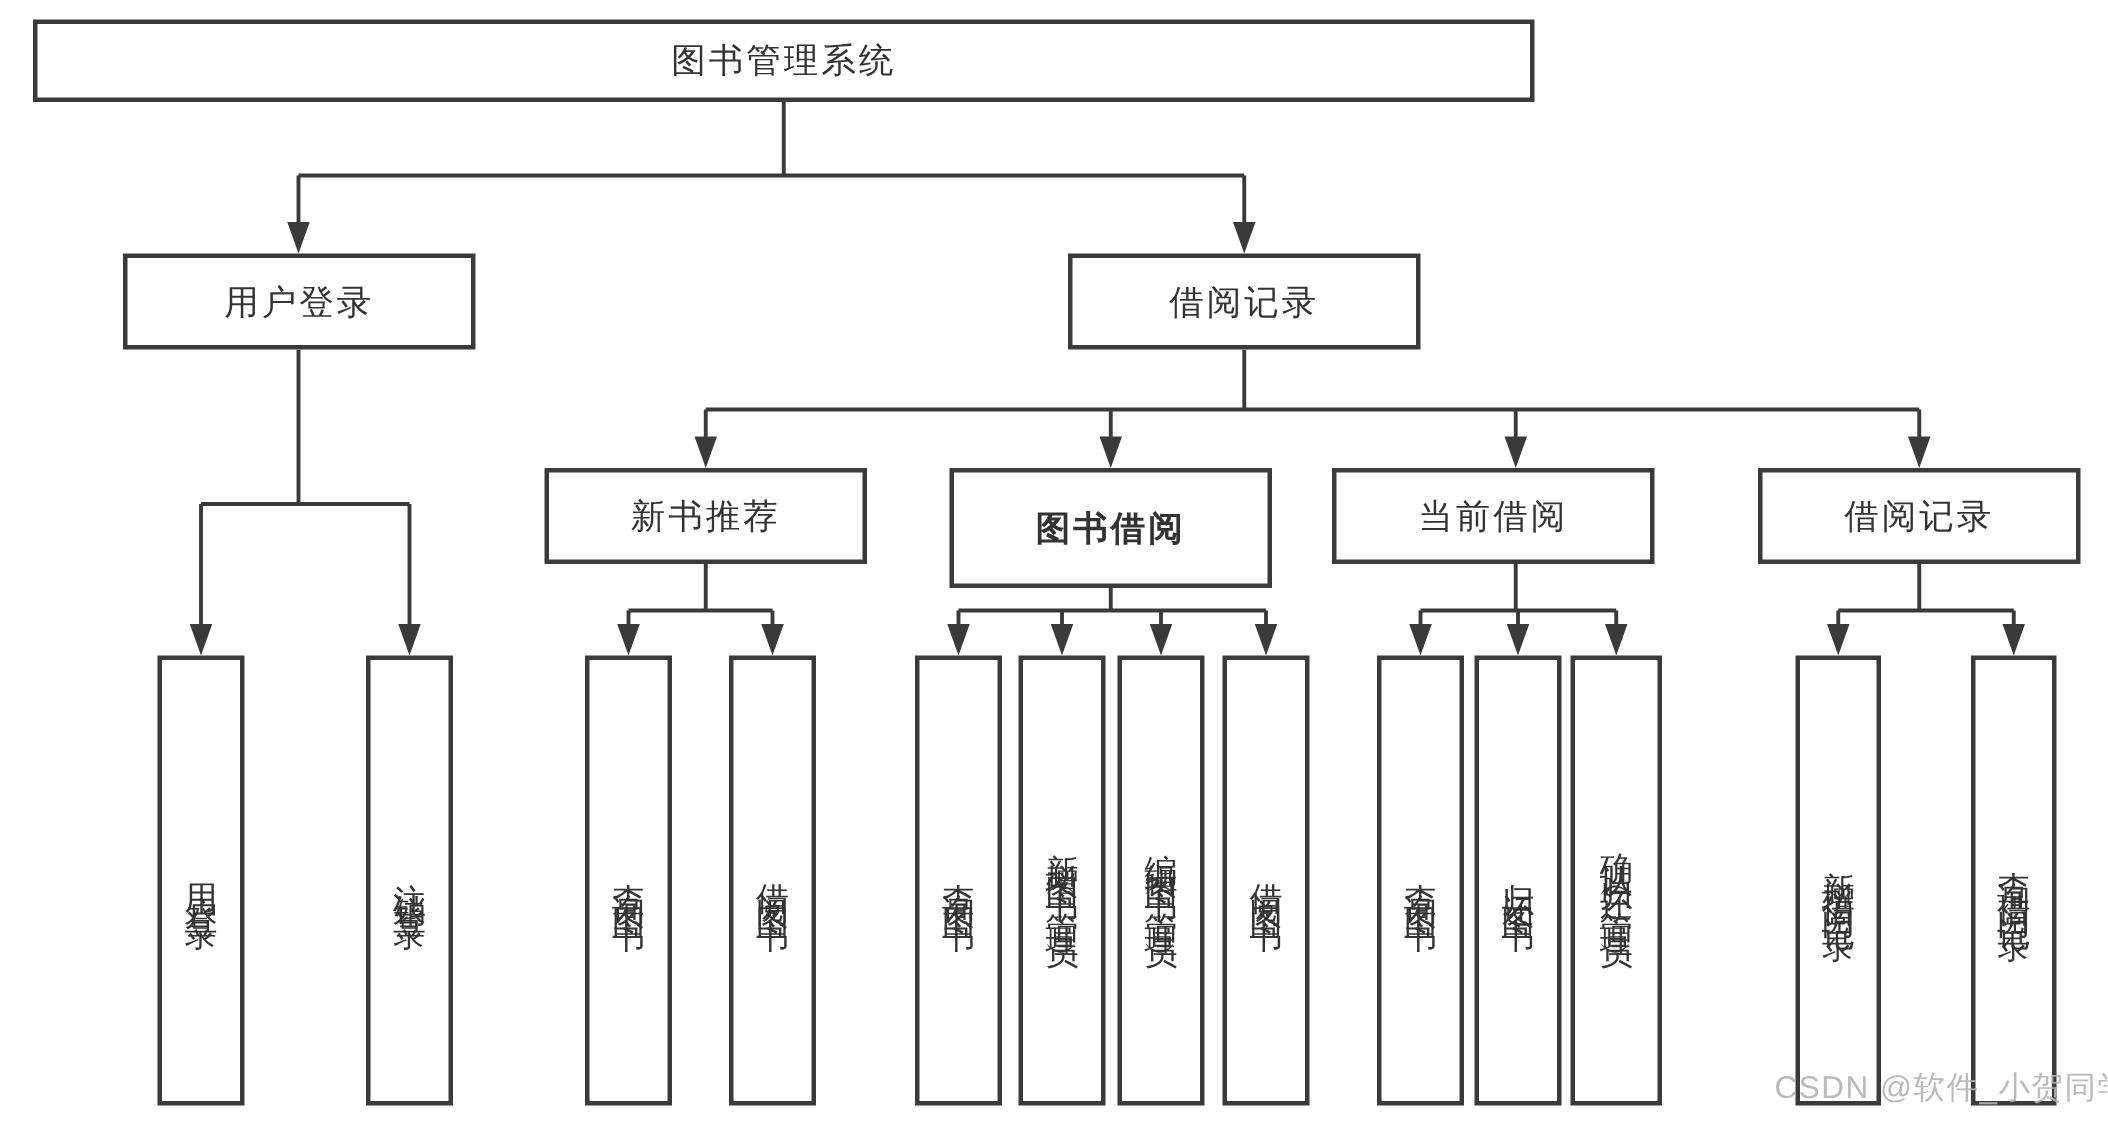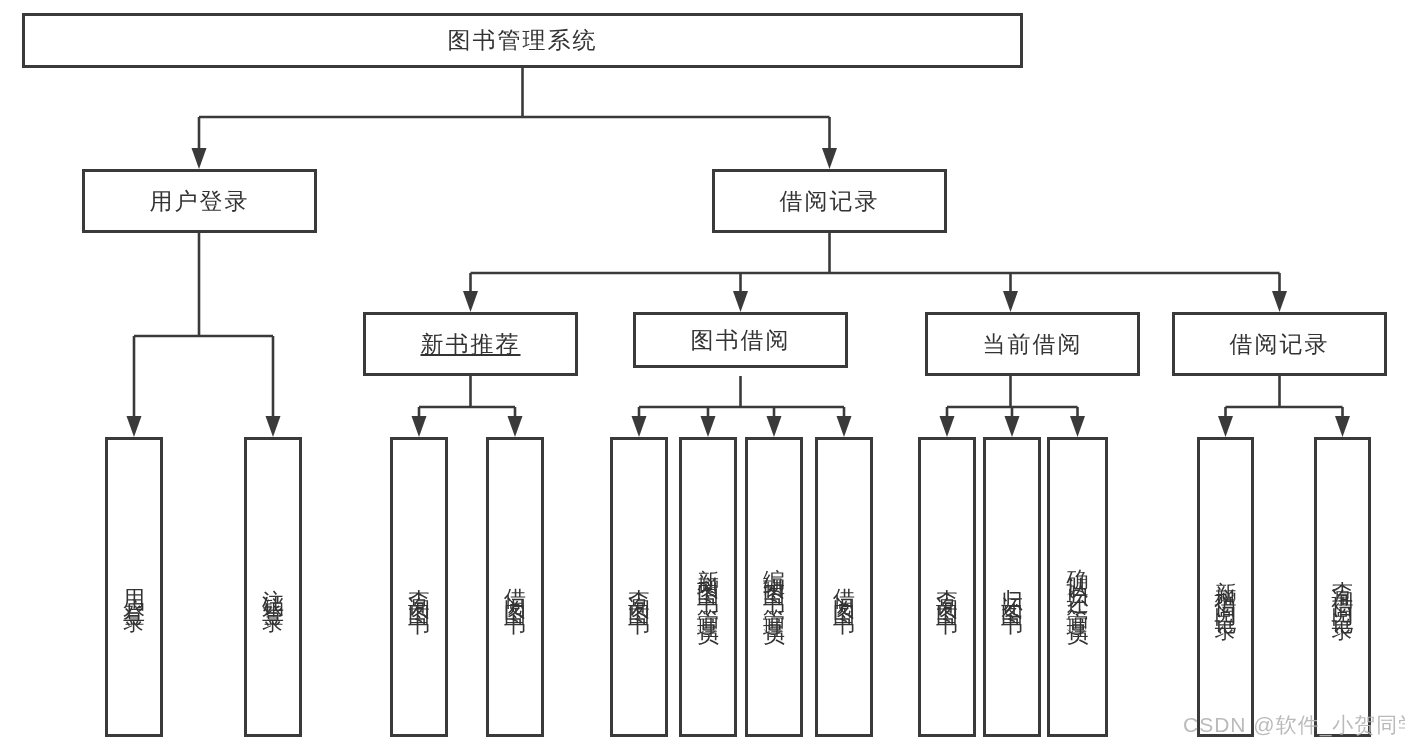--- a/index.html
+++ b/index.html
@@ -134,27 +134,27 @@
     <span class="hlabel">图书管理系统</span>
   </div>
 
   <div class="node" style="left:82px; top:169px; width:235px; height:64px;">
     <span class="hlabel">用户登录</span>
   </div>
   <div class="node" style="left:712px; top:169px; width:235px; height:64px;">
     <span class="hlabel">借阅记录</span>
   </div>
 
-  <div class="node" style="left:363px; top:312px; width:215px; height:64px;text-decoration:underline;">
+  <div class="node" style="left:363px; top:312px; width:215px; height:64px;">
     <span class="hlabel">新书推荐</span>
   </div>
-  <div class="node" style="left:633px; top:312px; width:215px; height:56px;">
+  <div class="node" style="left:633px; top:312px; width:215px; height:80px;font-weight:bold;">
     <span class="hlabel">图书借阅</span>
   </div>
-  <div class="node" style="left:925px; top:312px; width:215px; height:64px;">
+  <div class="node" style="left:888px; top:312px; width:215px; height:64px;">
     <span class="hlabel">当前借阅</span>
   </div>
   <div class="node" style="left:1172px; top:312px; width:215px; height:64px;">
     <span class="hlabel">借阅记录</span>
   </div>
 
   <div class="node" style="left:105px; top:437px; width:58px; height:300px;">
     <span class="vlabel">用户登录</span>
   </div>
   <div class="node" style="left:244px; top:437px; width:58px; height:300px;">

